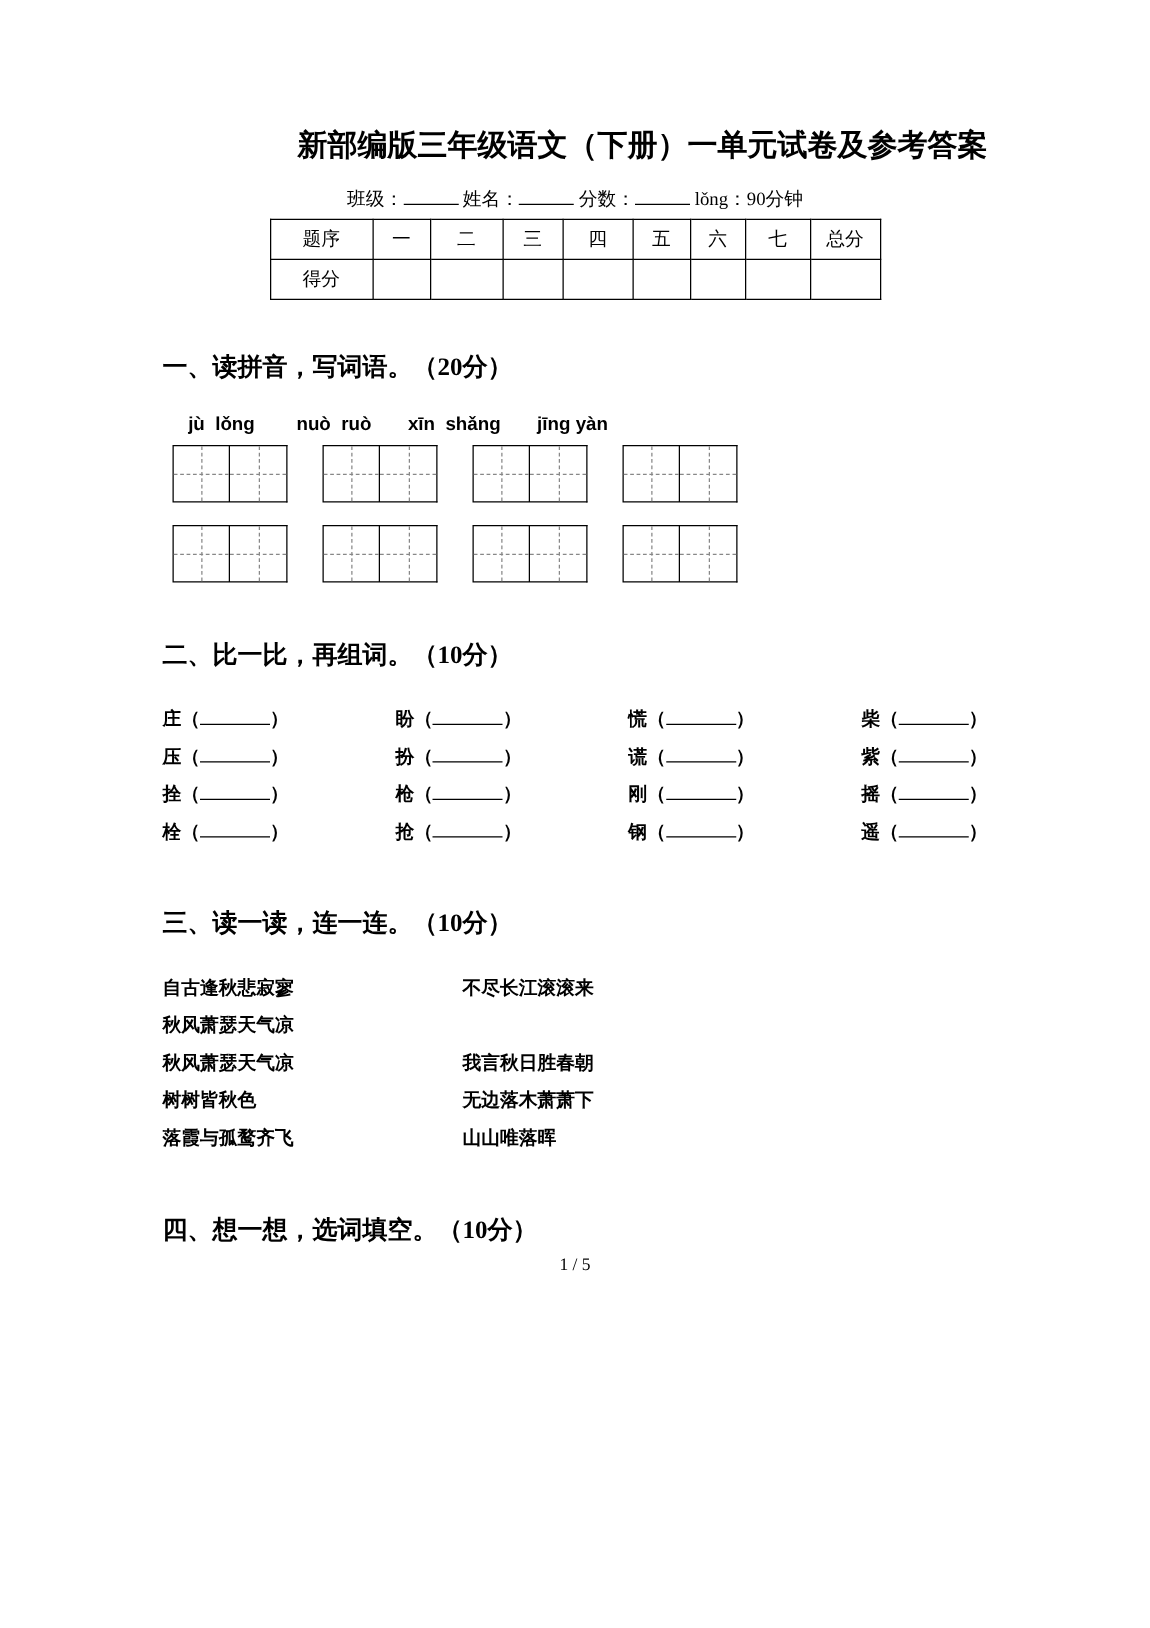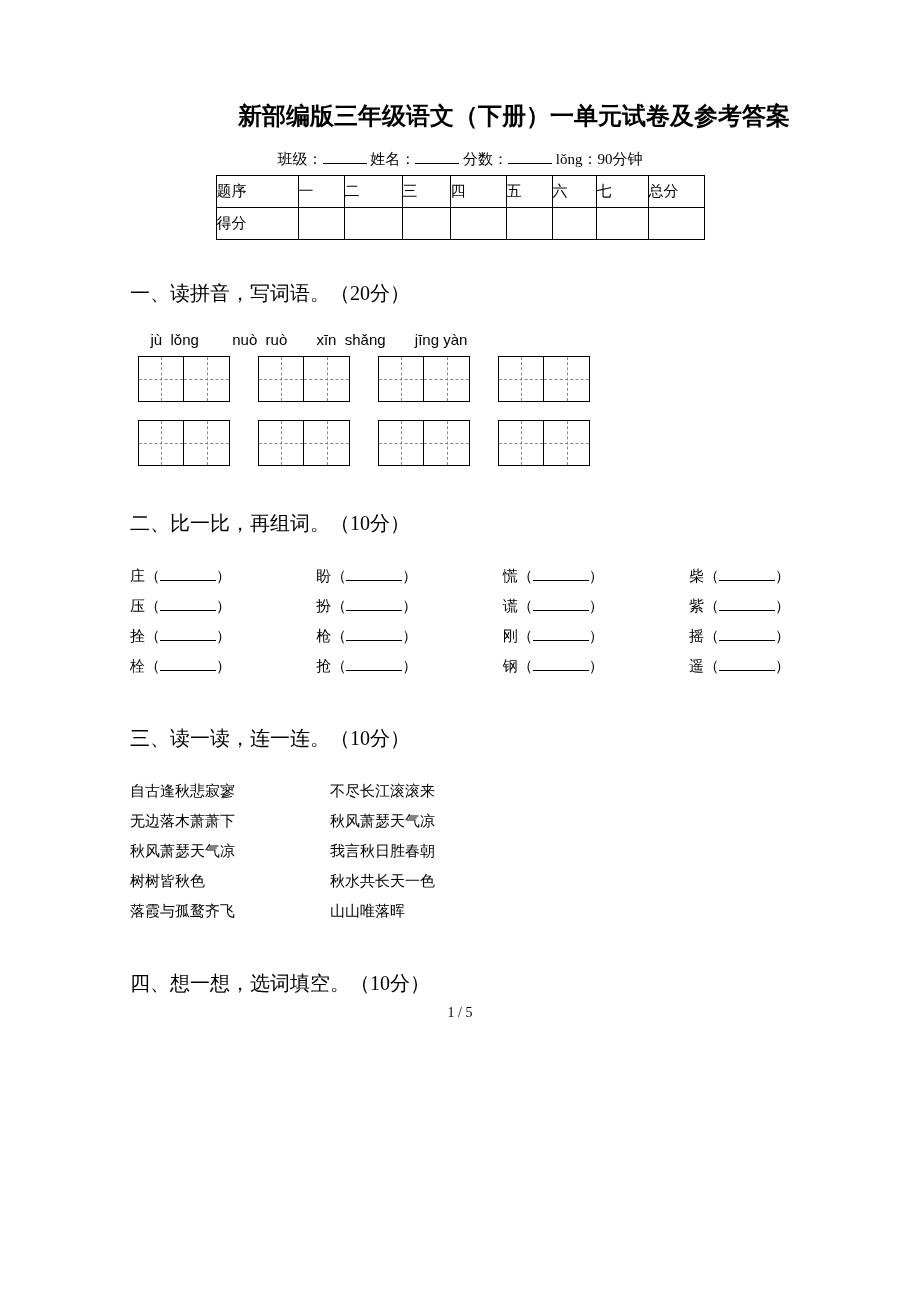--- a/index.html
+++ b/index.html
@@ -29,21 +29,21 @@
       height: 14px;
       vertical-align: baseline;
     }
     .score-table {
       border-collapse: collapse;
       margin: 0 auto 40px auto;
     }
     .score-table td {
       border: 1px solid #000;
       font-size: 15px;
-      text-align: left;
+      text-align: center;
       padding: 6px 0;
     }
     .score-table .c0 { width: 82px; }
     .score-table .c1 { width: 46px; }
     .score-table .c2 { width: 58px; }
     .score-table .c3 { width: 48px; }
     .score-table .c4 { width: 56px; }
     .score-table .c5 { width: 46px; }
     .score-table .c6 { width: 44px; }
     .score-table .c7 { width: 52px; }
@@ -84,21 +84,21 @@
       position: absolute;
       left: 50%; top: 0; bottom: 0;
       border-left: 1px dashed #888;
     }
     .char-cell::after {
       content: '';
       position: absolute;
       top: 50%; left: 0; right: 0;
       border-top: 1px dashed #888;
     }
-    .section { margin-bottom: 44px; }
+    .section { margin-bottom: 44px; font-weight: bold; }
     .compare-grid {
       font-size: 15px;
       line-height: 2.0;
     }
     .compare-line {
       display: flex;
       justify-content: space-between;
     }
     .compare-item {
       white-space: nowrap;
@@ -109,20 +109,21 @@
       width: 56px;
       height: 14px;
       vertical-align: baseline;
     }
     .match-grid {
       font-size: 15px;
       line-height: 2.0;
     }
     .match-row {
       display: flex;
+      gap: 40px;
     }
     .match-left { width: 200px; }
     .page-num {
       text-align: center;
       font-size: 14px;
       margin-top: 4px;
     }
   </style>
 </head>
 <body>
@@ -237,30 +238,29 @@
 </div>
 
 <div class="section">
   <div class="section-heading">三、读一读，连一连。（10分）</div>
   <div class="match-grid" id="match-grid">
       <div class="match-row">
         <div class="match-left">自古逢秋悲寂寥</div>
         <div>不尽长江滚滚来</div>
       </div>
       <div class="match-row">
-        <div class="match-left">无边落木萧萧下</div>
         <div>秋风萧瑟天气凉</div>
       </div>
       <div class="match-row">
         <div class="match-left">秋风萧瑟天气凉</div>
         <div>我言秋日胜春朝</div>
       </div>
       <div class="match-row">
         <div class="match-left">树树皆秋色</div>
-        <div>秋水共长天一色</div>
+        <div>无边落木萧萧下</div>
       </div>
       <div class="match-row">
         <div class="match-left">落霞与孤鹜齐飞</div>
         <div>山山唯落晖</div>
       </div>
     </div>
 </div>
 
 <div class="section" style="margin-bottom:8px;">
   <div class="section-heading" style="margin-bottom:6px;">四、想一想，选词填空。（10分）</div>

